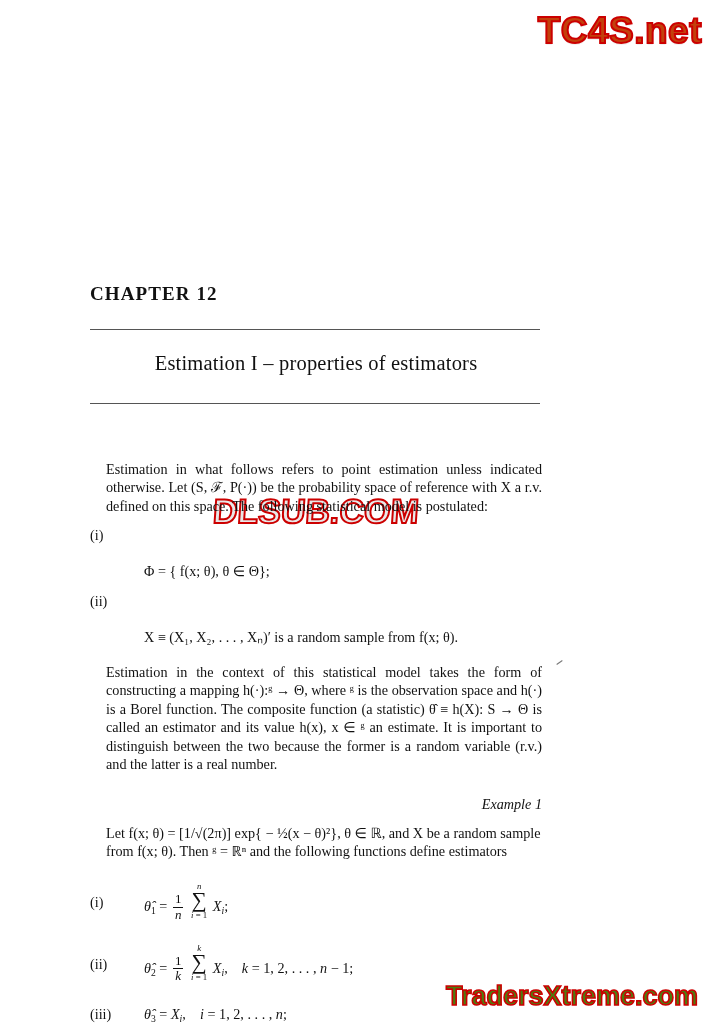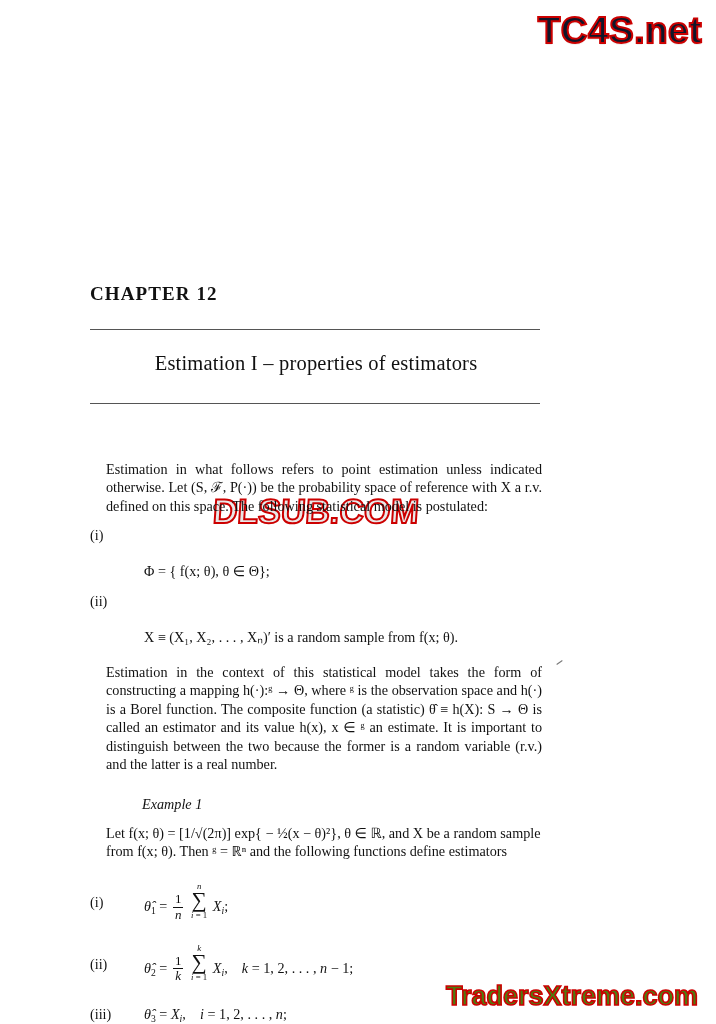--- a/index.html
+++ b/index.html
@@ -18,21 +18,21 @@
 
   
   .wm-top {
     position: absolute;
     top: 10px;
     right: 14px;
     font-family: "Liberation Sans", sans-serif;
     font-weight: bold;
     font-size: 37px;
     letter-spacing: 0.5px;
-    color: #0f172a;
+    color: #c2410c;
     -webkit-text-stroke: 2px #cc0000;
     text-shadow: 0 2px 0 #f0f0f0;
   }
   .wm-mid {
     position: absolute;
     top: 492px;
     left: 213px;
     font-family: "Liberation Sans", sans-serif;
     font-weight: bold;
     font-size: 34px;
@@ -97,20 +97,21 @@
   .itemlabel {
     width: 54px;
     flex: 0 0 54px;
   }
   .itemtext { flex: 1 1 auto; margin-top: 36px; }
 
   .example-head {
     font-size: 14.2px;
     font-style: italic;
     margin: 22px 0 11px 52px;
+    text-align: right;
   }
 
   .eqrow {
     display: flex;
     align-items: flex-start;
     margin-top: 22px;
     font-size: 14.2px;
   }
   .eqrow .itemlabel { padding-top: 12px; }
   .eq { flex: 1 1 auto; }

